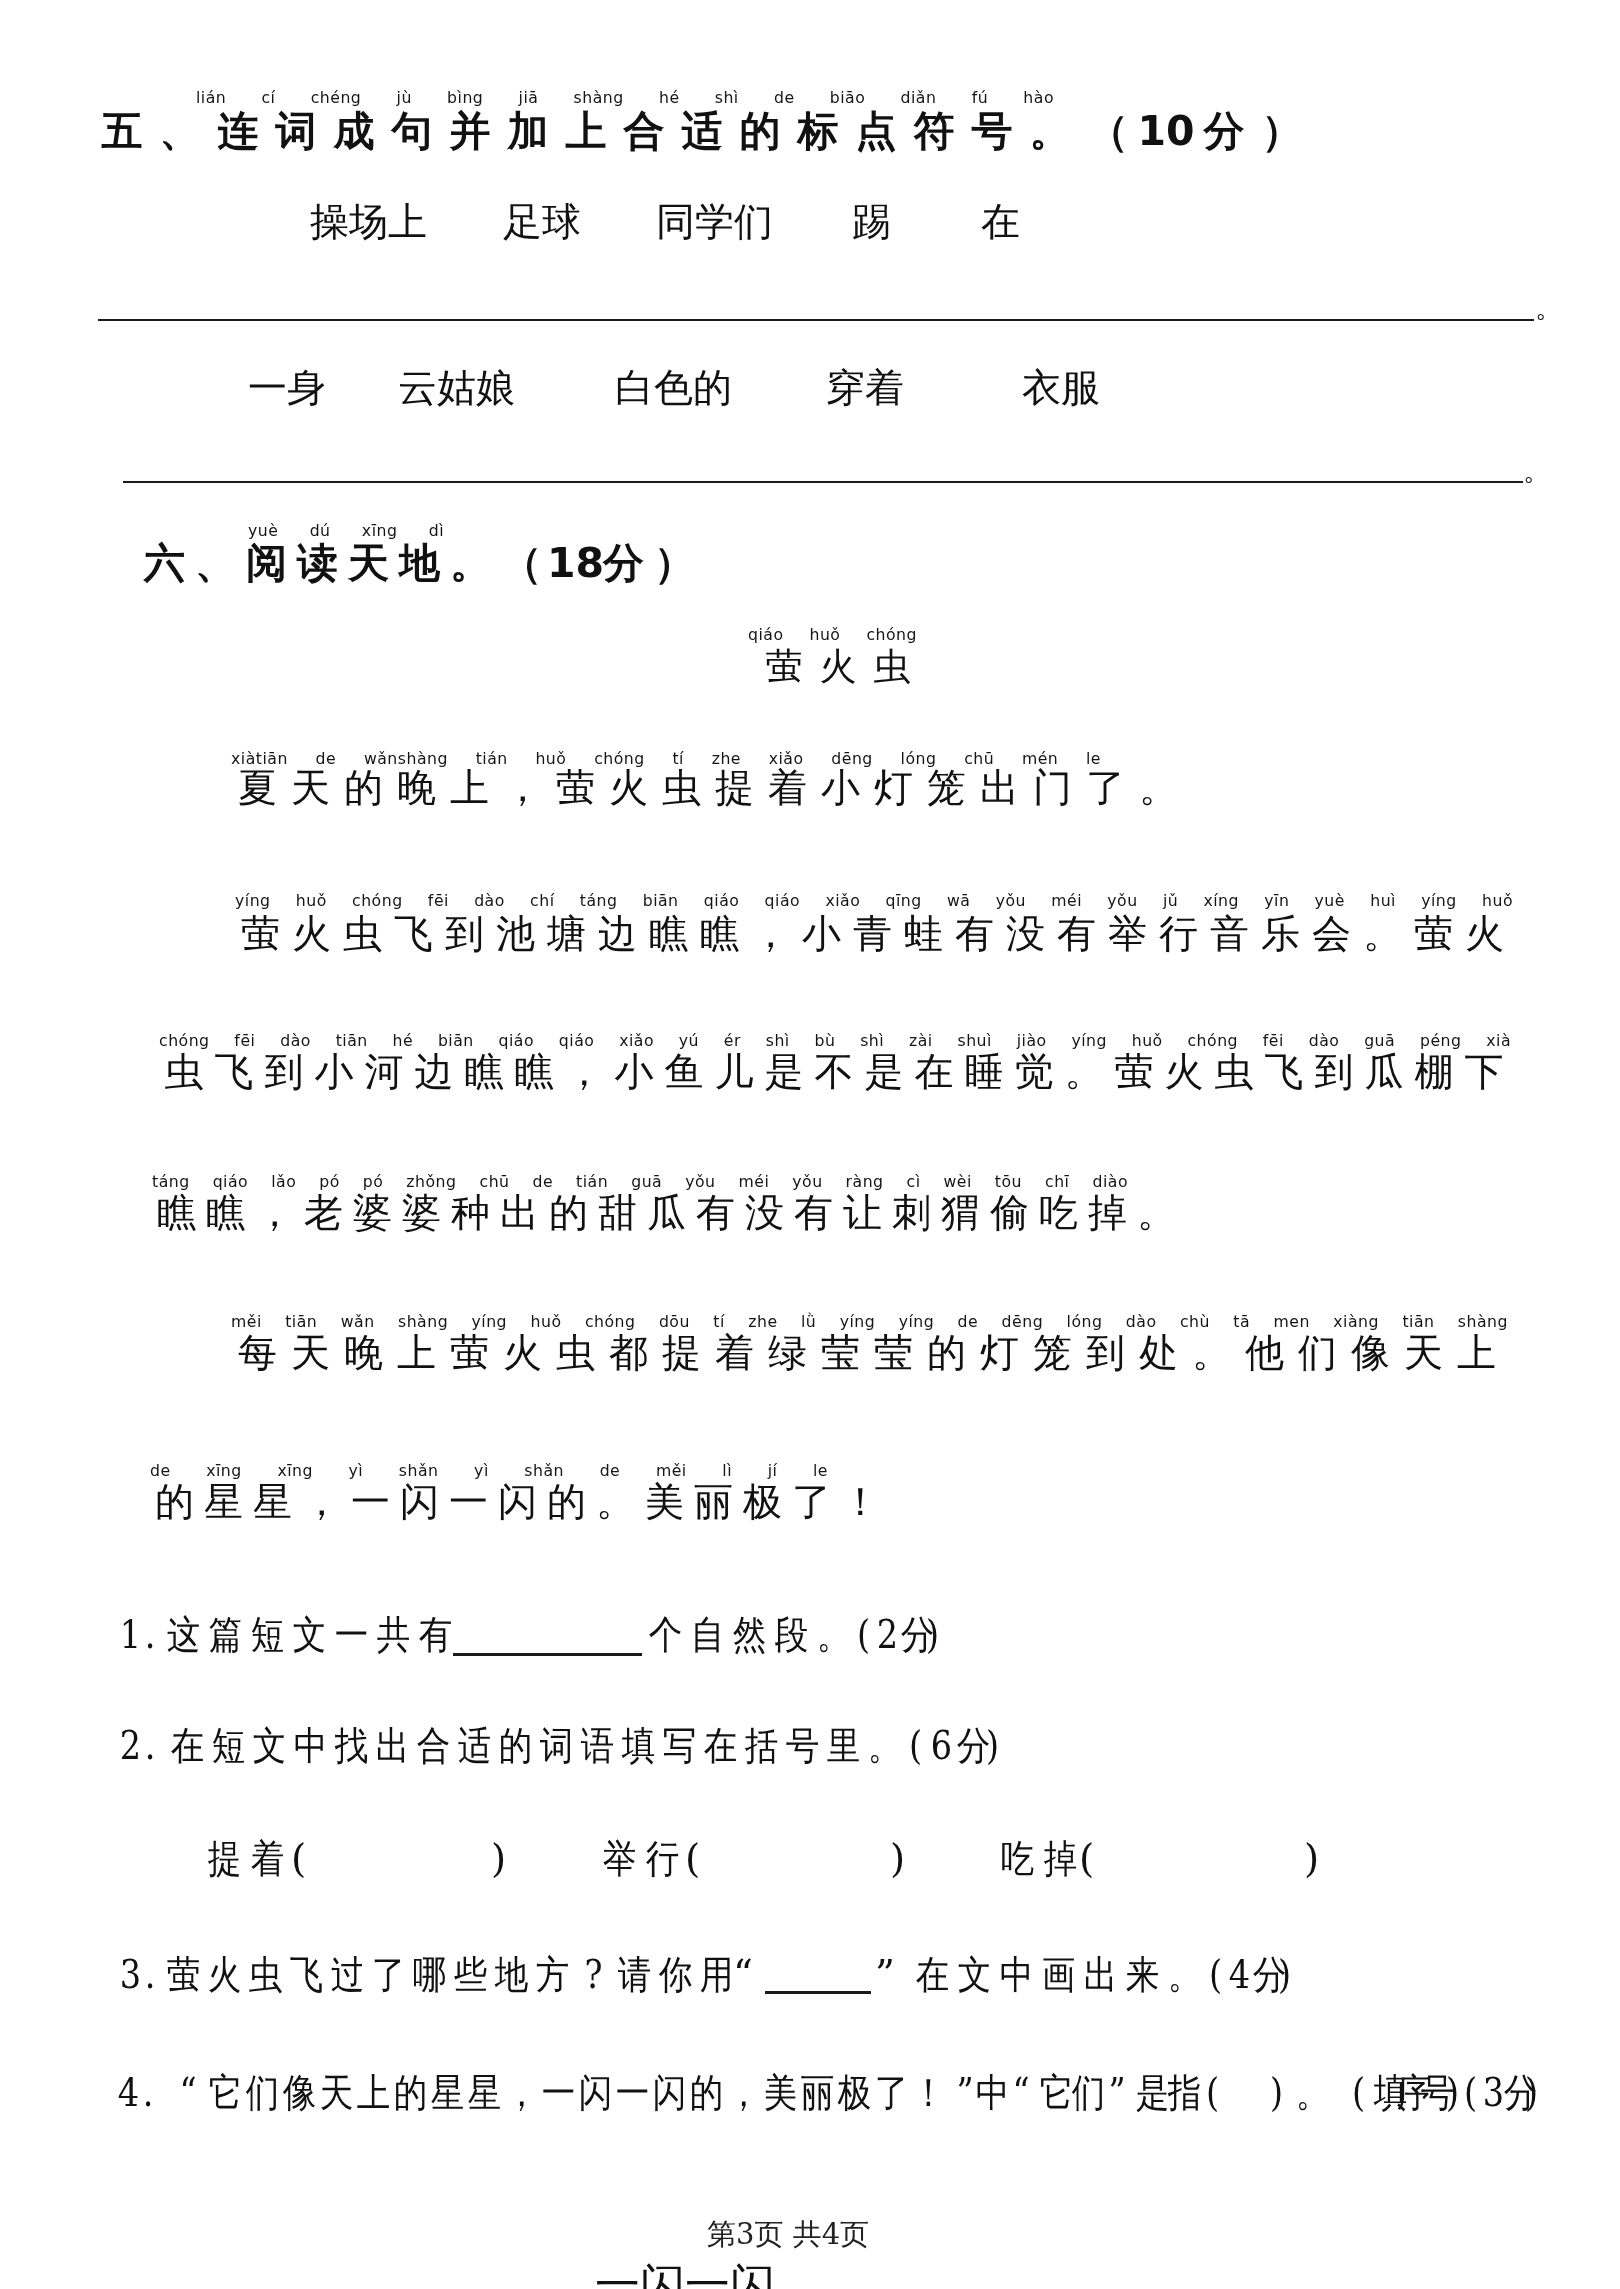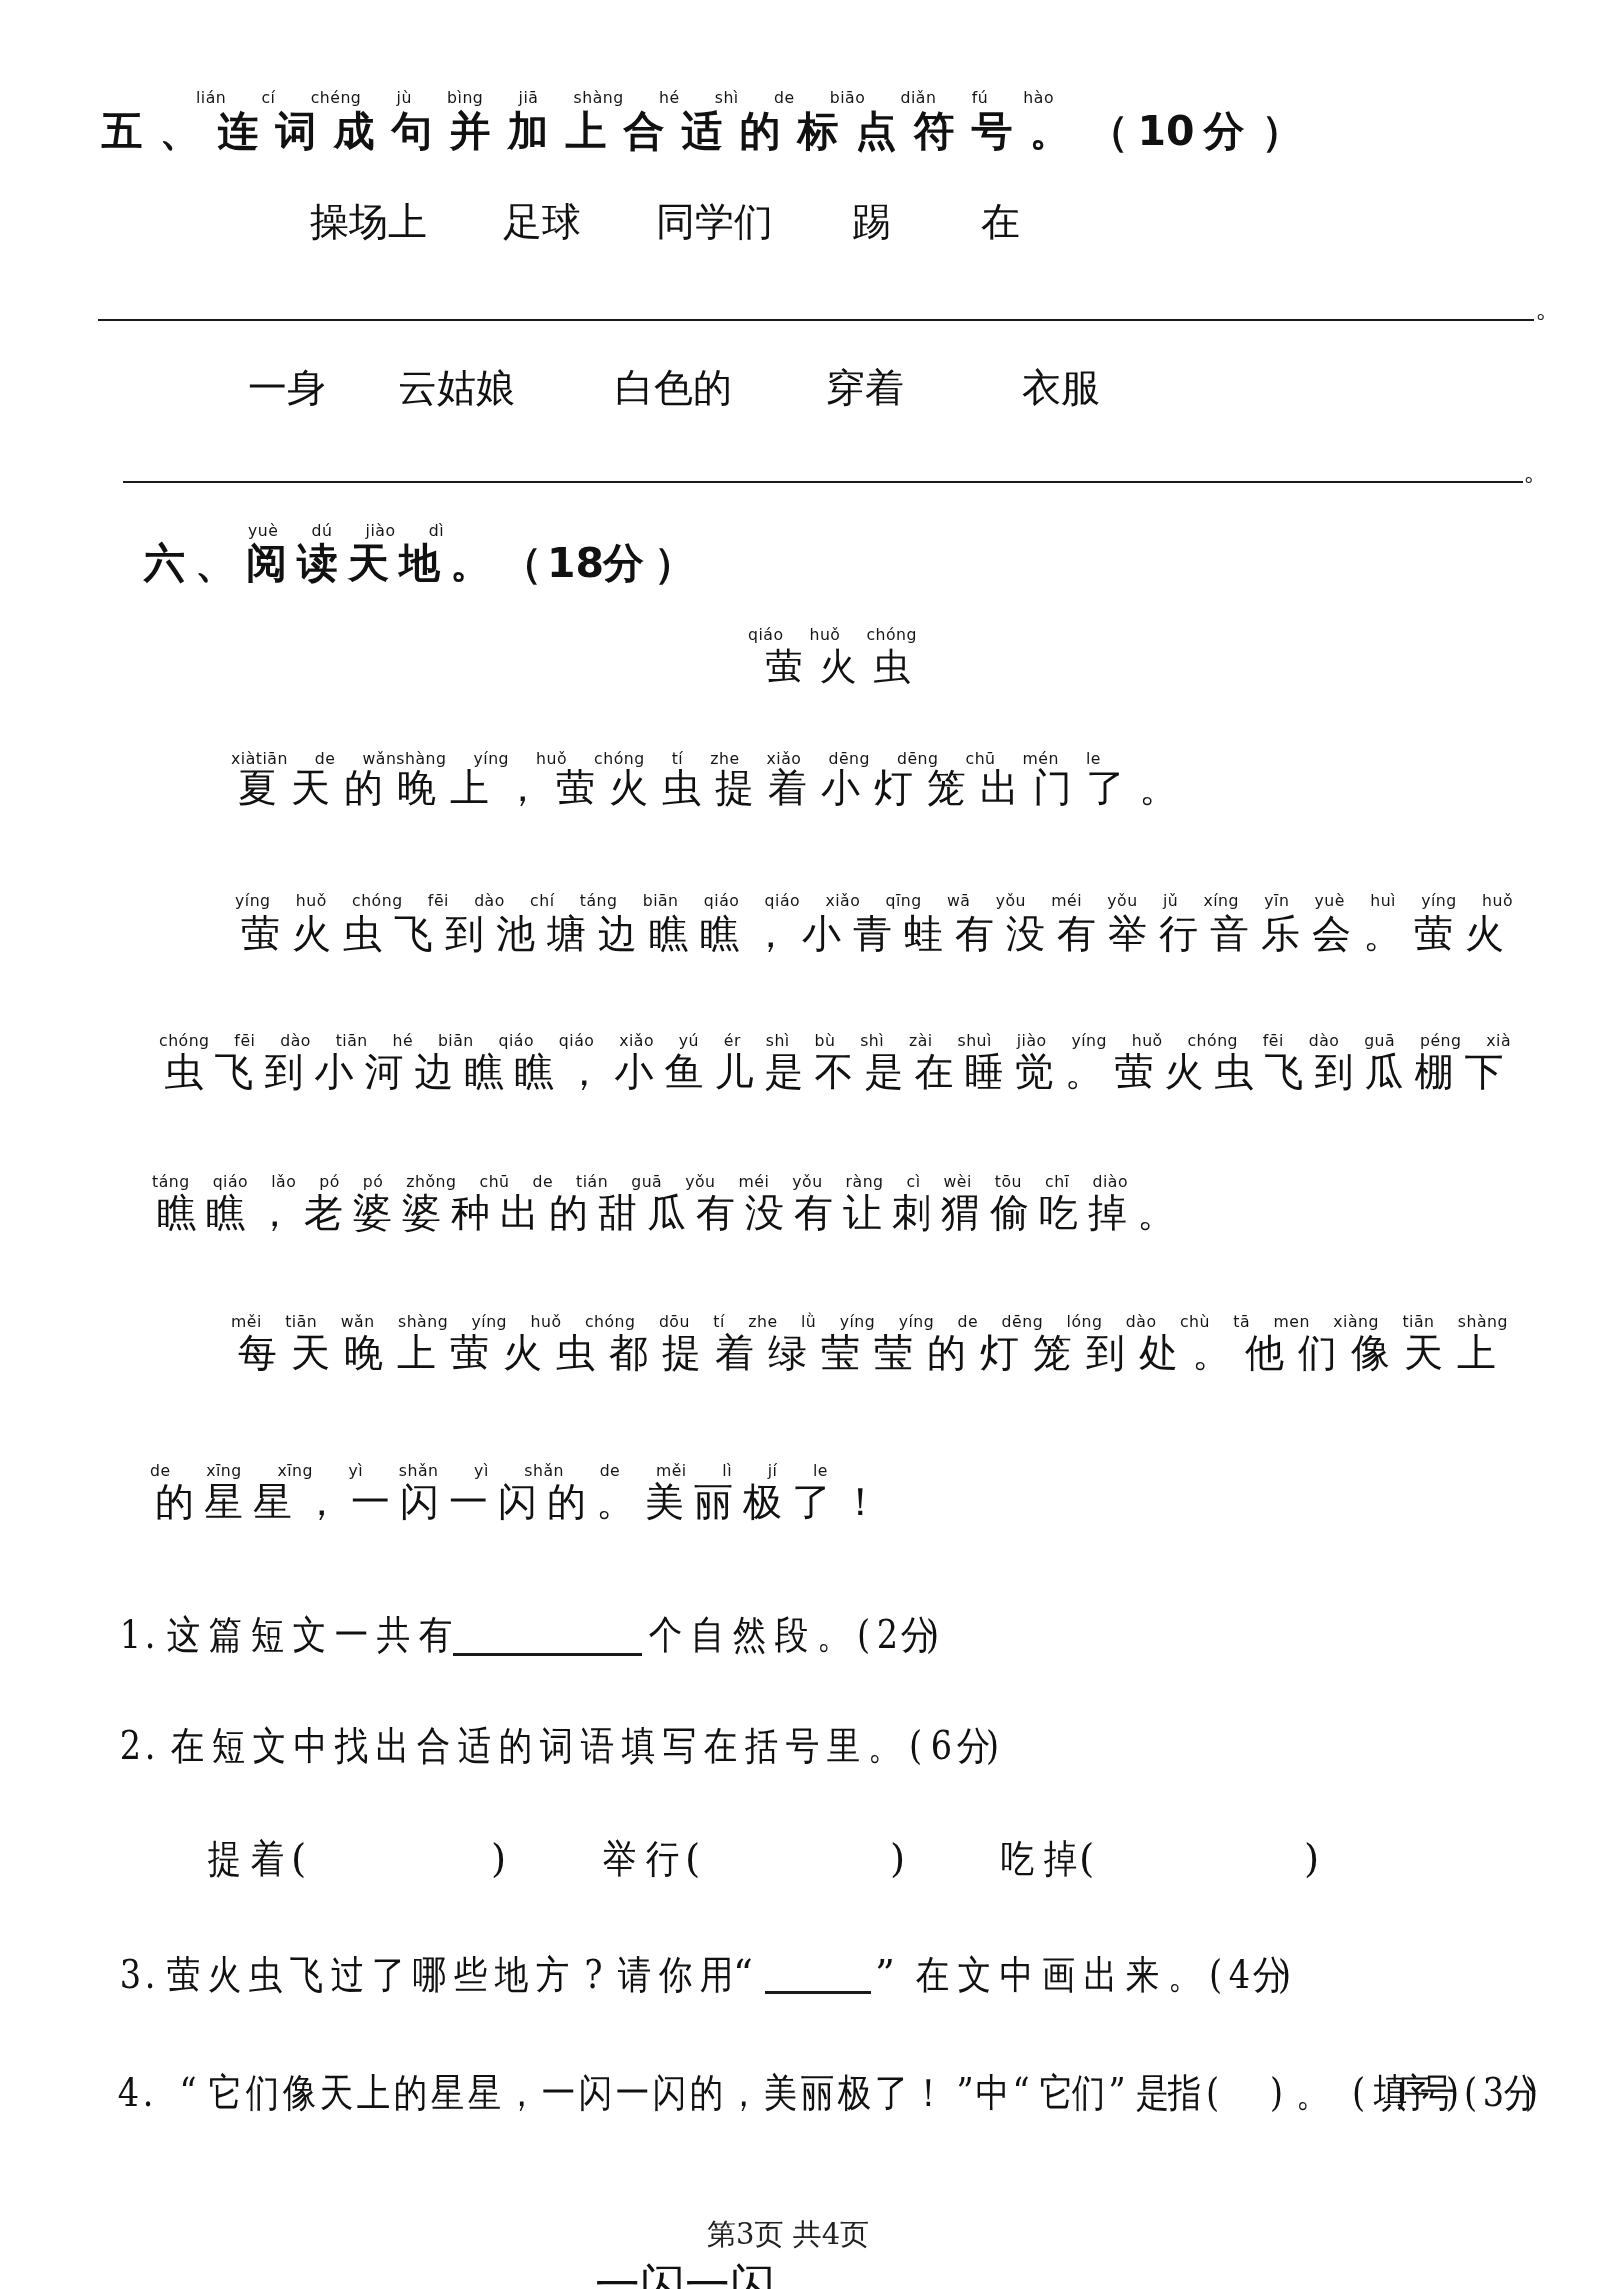--- a/index.html
+++ b/index.html
@@ -37,27 +37,27 @@
 
 <div class="word" style="left:248px; top:364px;">一身</div>
 <div class="word" style="left:398px; top:364px;">云姑娘</div>
 <div class="word" style="left:615px; top:364px;">白色的</div>
 <div class="word" style="left:826px; top:364px;">穿着</div>
 <div class="word" style="left:1022px; top:364px;">衣服</div>
 
 <div class="rule" style="left:123px; top:481px; width:1400px;"></div>
 <div class="period" style="left:1523px; top:457px;">。</div>
 
-<div class="py" style="left:248px; top:521px; width:196px;">yuè dú jiào dì</div>
+<div class="py" style="left:248px; top:521px; width:196px;">yuè dú xīng dì</div>
 <div class="cjk bold" style="left:139px; top:540px;"><span class="cell" style="width: 51px;">六</span><span class="cell" style="width: 51px;">、</span><span class="cell" style="width: 51px;">阅</span><span class="cell" style="width: 51px;">读</span><span class="cell" style="width: 51px;">天</span><span class="cell" style="width: 51px;">地</span><span class="cell" style="width: 51px;">。</span><span class="cell" style="width: 51px;">（</span><span class="cell" style="width: 51px;">18</span><span class="cell" style="width: 51px;">分</span><span class="cell" style="width: 51px;">）</span></div>
 
 <div class="py" style="left:748px; top:625px; width:169px;">qiáo huǒ chóng</div>
 <div class="cjk title" style="left:757px; top:643px;"><span class="cell" style="width: 54px;">萤</span><span class="cell" style="width: 54px;">火</span><span class="cell" style="width: 54px;">虫</span></div>
 
-<div class="py" style="left:231px; top:749px; width:870px;">xiàtiān de wǎnshàng    yíng huǒ chóng tí zhe xiǎo dēng dēng chū mén le</div>
+<div class="py" style="left:231px; top:749px; width:870px;">xiàtiān de wǎnshàng    tián huǒ chóng tí zhe xiǎo dēng lóng chū mén le</div>
 <div class="cjk" style="left:231px; top:764px;"><span class="cell" style="width: 53px;">夏</span><span class="cell" style="width: 53px;">天</span><span class="cell" style="width: 53px;">的</span><span class="cell" style="width: 53px;">晚</span><span class="cell" style="width: 53px;">上</span><span class="cell" style="width: 53px;">，</span><span class="cell" style="width: 53px;">萤</span><span class="cell" style="width: 53px;">火</span><span class="cell" style="width: 53px;">虫</span><span class="cell" style="width: 53px;">提</span><span class="cell" style="width: 53px;">着</span><span class="cell" style="width: 53px;">小</span><span class="cell" style="width: 53px;">灯</span><span class="cell" style="width: 53px;">笼</span><span class="cell" style="width: 53px;">出</span><span class="cell" style="width: 53px;">门</span><span class="cell" style="width: 53px;">了</span><span class="cell" style="width: 53px;">。</span></div>
 
 <div class="py" style="left:235px; top:891px; width:1278px;">yíng huǒ chóng fēi dào chí táng biān qiáo qiáo    xiǎo qīng wā yǒu méi yǒu jǔ xíng yīn yuè huì    yíng huǒ</div>
 <div class="cjk" style="left:235px; top:910px;"><span class="cell" style="width: 51px;">萤</span><span class="cell" style="width: 51px;">火</span><span class="cell" style="width: 51px;">虫</span><span class="cell" style="width: 51px;">飞</span><span class="cell" style="width: 51px;">到</span><span class="cell" style="width: 51px;">池</span><span class="cell" style="width: 51px;">塘</span><span class="cell" style="width: 51px;">边</span><span class="cell" style="width: 51px;">瞧</span><span class="cell" style="width: 51px;">瞧</span><span class="cell" style="width: 51px;">，</span><span class="cell" style="width: 51px;">小</span><span class="cell" style="width: 51px;">青</span><span class="cell" style="width: 51px;">蛙</span><span class="cell" style="width: 51px;">有</span><span class="cell" style="width: 51px;">没</span><span class="cell" style="width: 51px;">有</span><span class="cell" style="width: 51px;">举</span><span class="cell" style="width: 51px;">行</span><span class="cell" style="width: 51px;">音</span><span class="cell" style="width: 51px;">乐</span><span class="cell" style="width: 51px;">会</span><span class="cell" style="width: 51px;">。</span><span class="cell" style="width: 51px;">萤</span><span class="cell" style="width: 51px;">火</span></div>
 
 <div class="py" style="left:159px; top:1031px; width:1352px;">chóng fēi dào tiān hé biān qiáo qiáo    xiǎo yú ér shì bù shì zài shuì jiào    yíng huǒ chóng fēi dào guā péng xià</div>
 <div class="cjk" style="left:159px; top:1048px;"><span class="cell" style="width: 50px;">虫</span><span class="cell" style="width: 50px;">飞</span><span class="cell" style="width: 50px;">到</span><span class="cell" style="width: 50px;">小</span><span class="cell" style="width: 50px;">河</span><span class="cell" style="width: 50px;">边</span><span class="cell" style="width: 50px;">瞧</span><span class="cell" style="width: 50px;">瞧</span><span class="cell" style="width: 50px;">，</span><span class="cell" style="width: 50px;">小</span><span class="cell" style="width: 50px;">鱼</span><span class="cell" style="width: 50px;">儿</span><span class="cell" style="width: 50px;">是</span><span class="cell" style="width: 50px;">不</span><span class="cell" style="width: 50px;">是</span><span class="cell" style="width: 50px;">在</span><span class="cell" style="width: 50px;">睡</span><span class="cell" style="width: 50px;">觉</span><span class="cell" style="width: 50px;">。</span><span class="cell" style="width: 50px;">萤</span><span class="cell" style="width: 50px;">火</span><span class="cell" style="width: 50px;">虫</span><span class="cell" style="width: 50px;">飞</span><span class="cell" style="width: 50px;">到</span><span class="cell" style="width: 50px;">瓜</span><span class="cell" style="width: 50px;">棚</span><span class="cell" style="width: 50px;">下</span></div>
 
 <div class="py" style="left:152px; top:1172px; width:976px;">táng qiáo    lǎo pó pó zhǒng chū de tián guā yǒu méi yǒu ràng cì wèi tōu chī diào</div>
 <div class="cjk" style="left:152px; top:1189px;"><span class="cell" style="width: 49px;">瞧</span><span class="cell" style="width: 49px;">瞧</span><span class="cell" style="width: 49px;">，</span><span class="cell" style="width: 49px;">老</span><span class="cell" style="width: 49px;">婆</span><span class="cell" style="width: 49px;">婆</span><span class="cell" style="width: 49px;">种</span><span class="cell" style="width: 49px;">出</span><span class="cell" style="width: 49px;">的</span><span class="cell" style="width: 49px;">甜</span><span class="cell" style="width: 49px;">瓜</span><span class="cell" style="width: 49px;">有</span><span class="cell" style="width: 49px;">没</span><span class="cell" style="width: 49px;">有</span><span class="cell" style="width: 49px;">让</span><span class="cell" style="width: 49px;">刺</span><span class="cell" style="width: 49px;">猬</span><span class="cell" style="width: 49px;">偷</span><span class="cell" style="width: 49px;">吃</span><span class="cell" style="width: 49px;">掉</span><span class="cell" style="width: 49px;">。</span></div>

